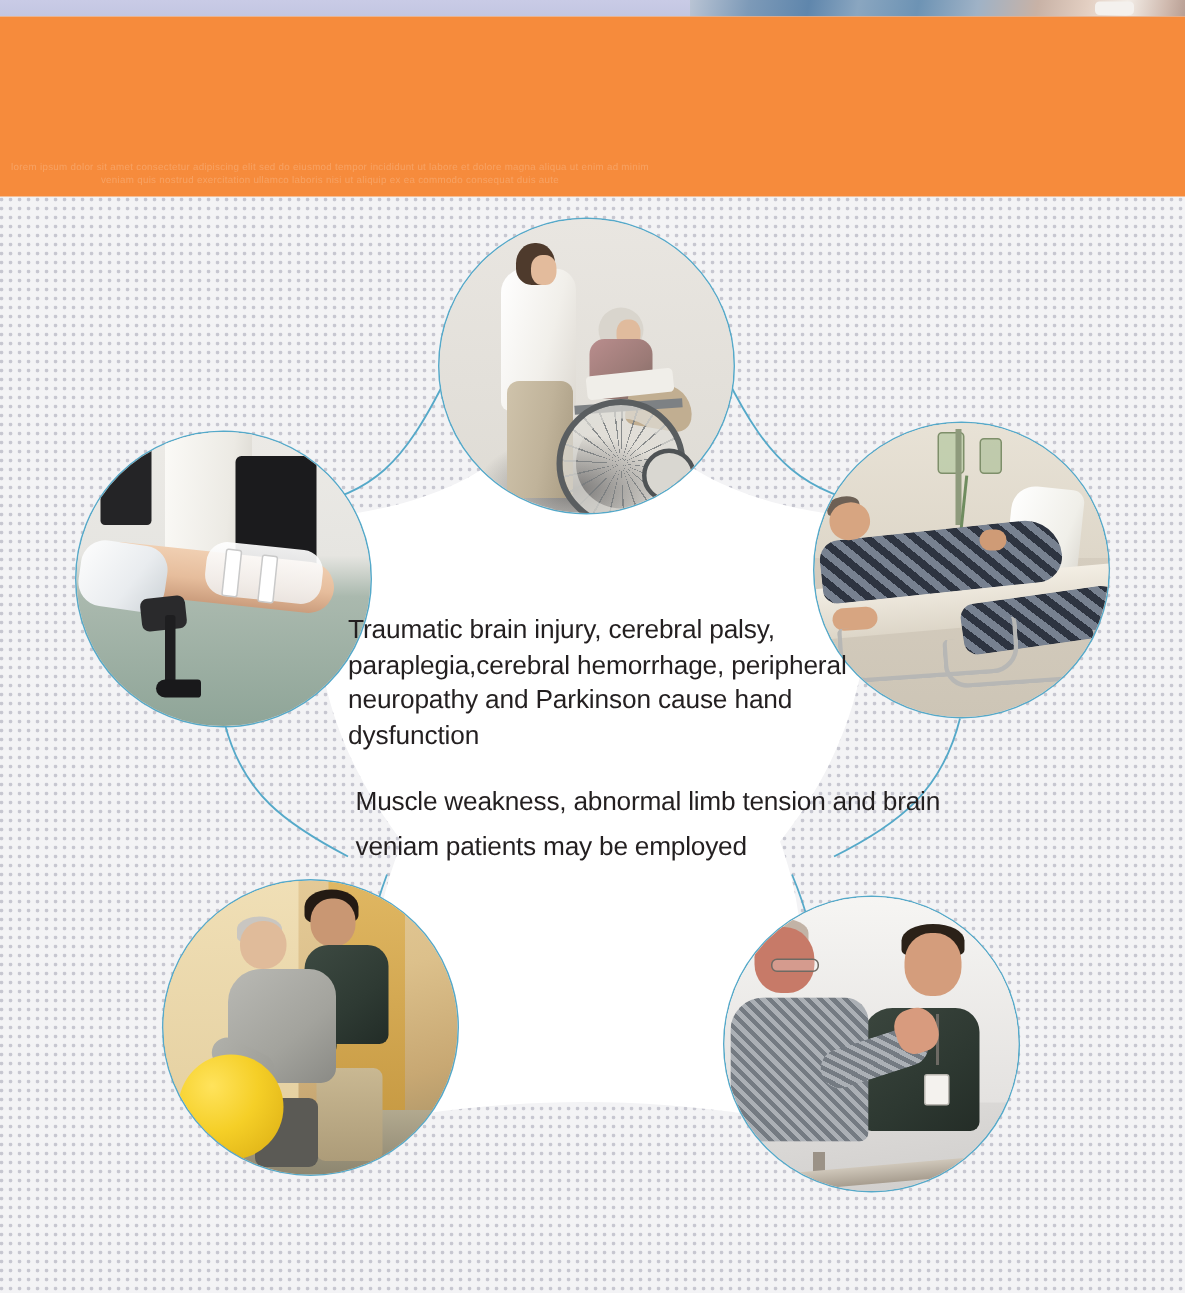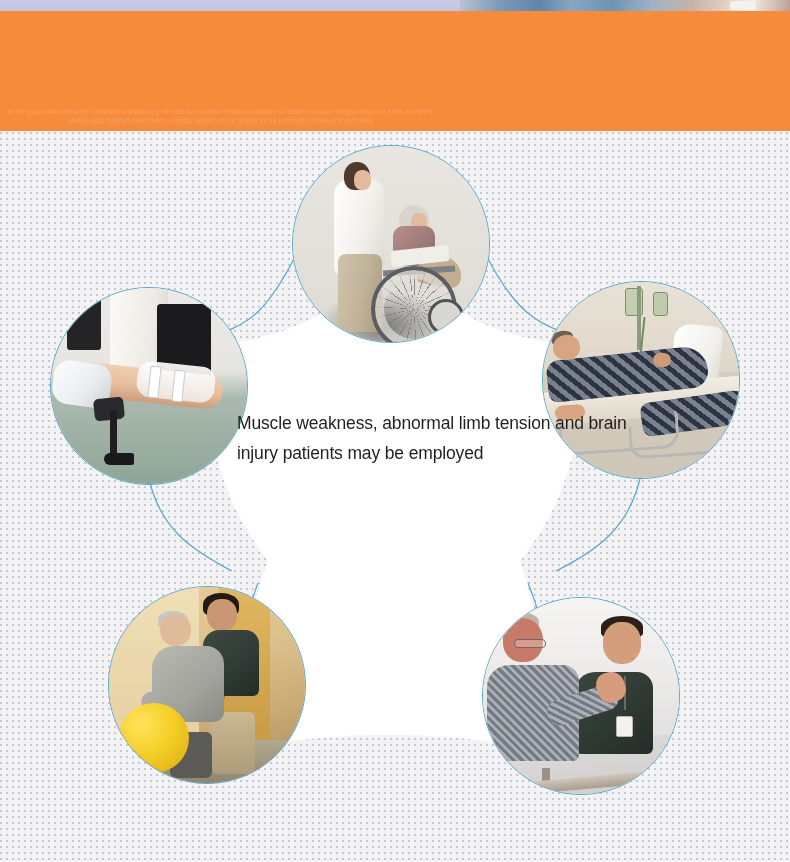--- a/index.html
+++ b/index.html
@@ -686,17 +686,18 @@
           <div class="glasses"></div>
         <div class="eldb-body"></div>
           <div class="eldb-arm"></div>
           <div class="eldb-hand"></div>
         <div class="table-leg"></div>
           <div class="table"></div>
       </div>
     </div>
 
     <div class="center-text">
-      <p class="para-2">Muscle weakness, abnormal limb tension and brain injury patients may be employed</p>
+      <p class="para-1">Traumatic brain injury, cerebral palsy, paraplegia,cerebral hemorrhage, peripheral neuropathy and Parkinson cause hand dysfunction</p>
+      <p class="para-2">Muscle weakness, abnormal limb tension and brain veniam patients may be employed</p>
     </div>
 
   </div>
 </div>
 
 </body></html>

